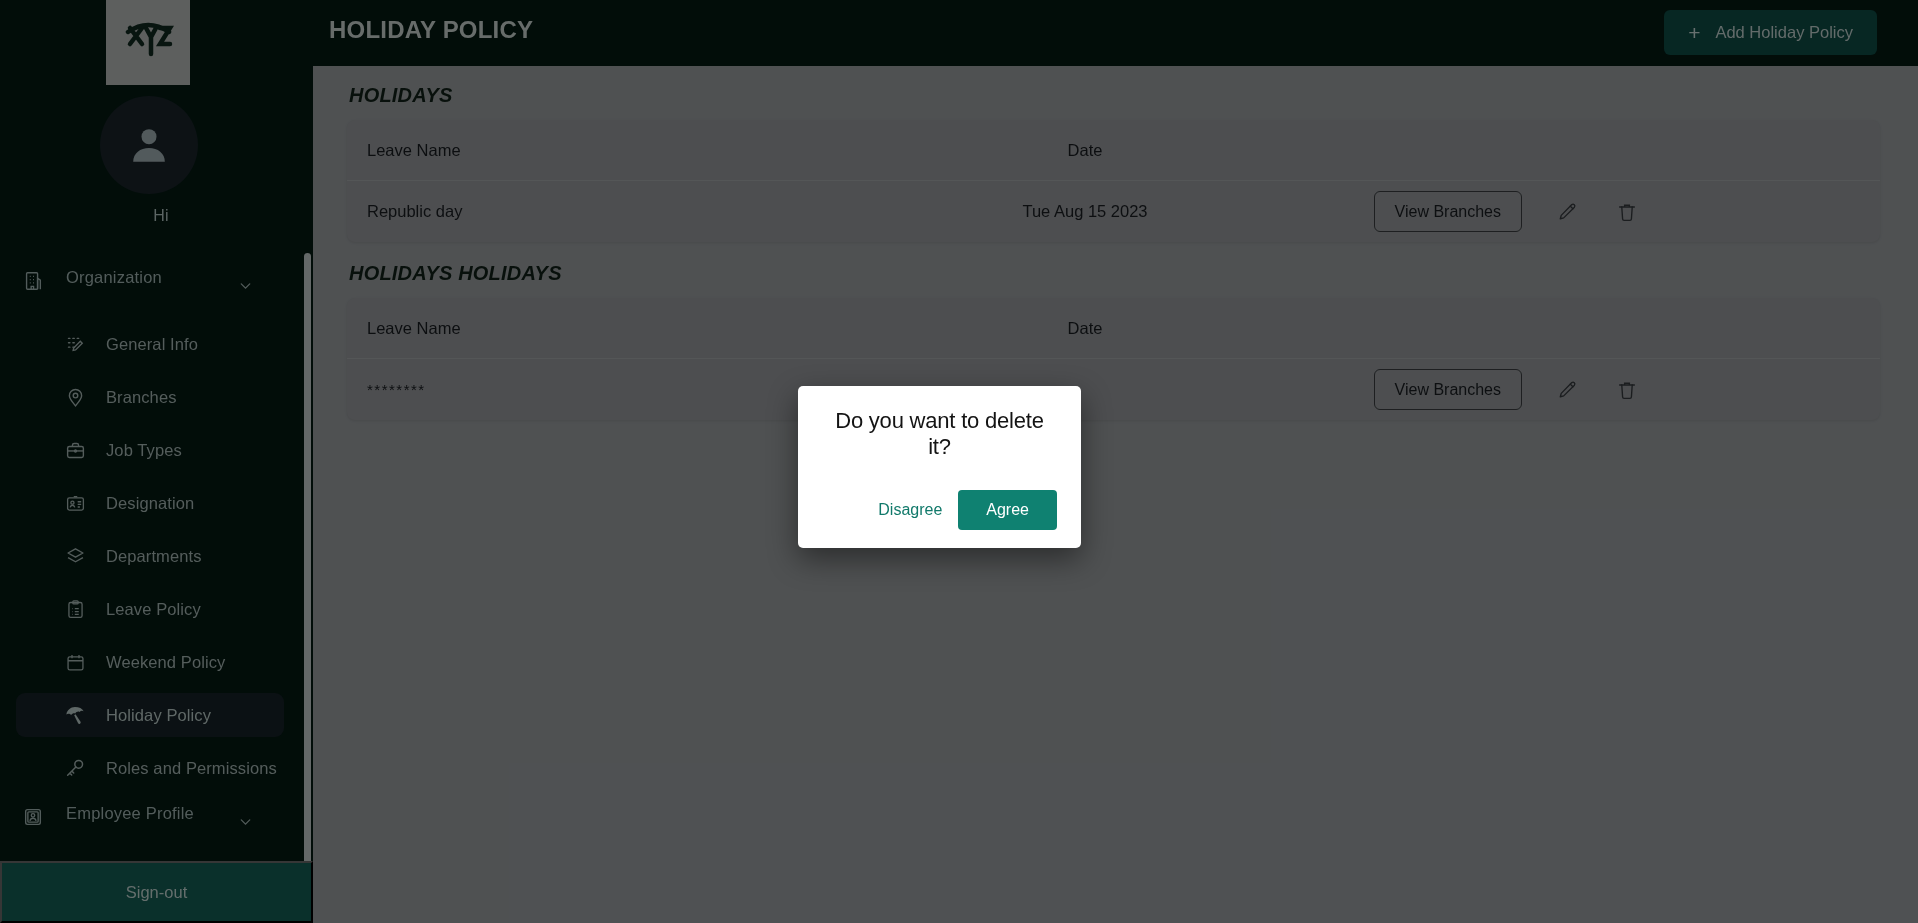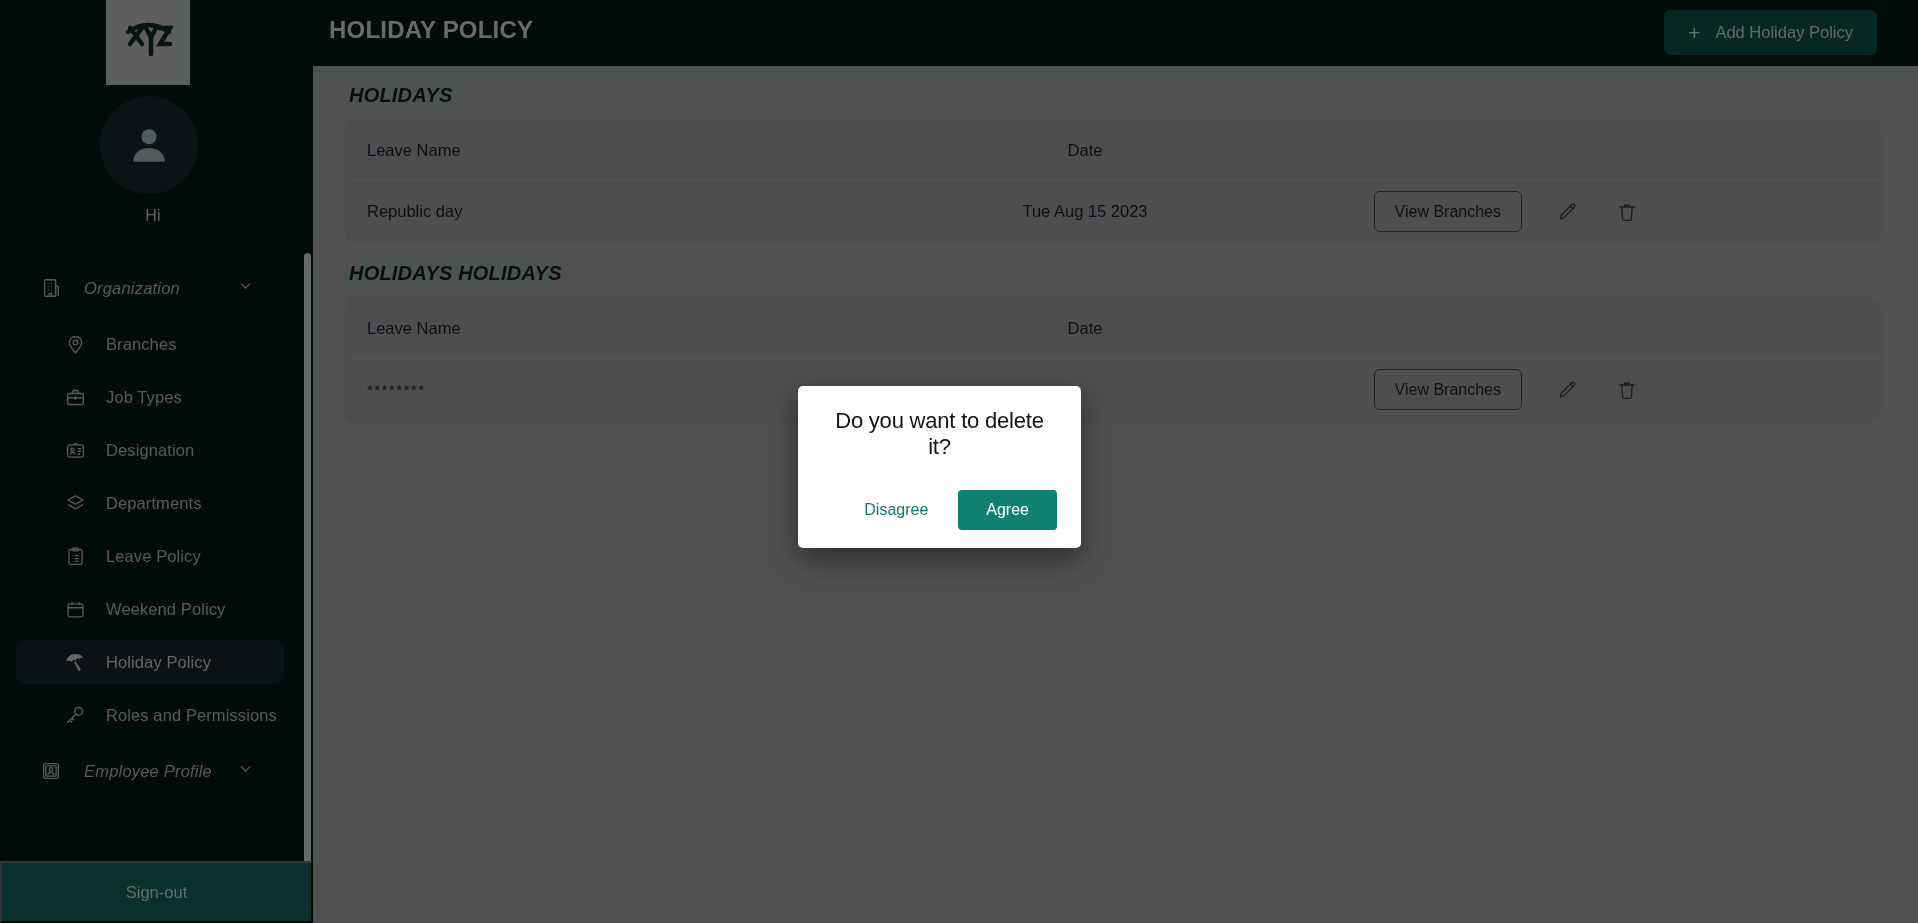--- a/index.html
+++ b/index.html
@@ -20,28 +20,28 @@
     background:#8f9291; display:flex; align-items:center; justify-content:center;
   }
   .logo-box svg{ display:block; }
   .avatar{
     position:absolute; left:100px; top:96px; width:98px; height:98px;
     border-radius:50%; background:#141d21;
     display:flex; align-items:center; justify-content:center;
   }
   .avatar svg{ display:block; }
   .hi{
-    position:absolute; left:4px; top:207px; width:298px; text-align:center;
+    position:absolute; left:12px; top:207px; width:298px; text-align:center;
     color:#8d9b99; font-size:16px; letter-spacing:.3px;
   }
 
   .nav{ position:absolute; left:0; top:268px; width:300px; }
   .nav-group{
-    display:flex; align-items:center; height:40px;
-    padding-left:38px; margin-bottom:14px; position:relative;font-style:italic;
+    display:flex; height:40px;
+    padding-left:20px; margin-bottom:14px; position:relative;
   }
   .nav-group .ico{ width:26px; height:26px; display:flex; align-items:center; justify-content:center; flex:0 0 26px;}
   .nav-group .lbl{ color:#7f8e8c; font-size:16.5px; margin-left:20px; letter-spacing:.2px;}
   .nav-group .chev{ position:absolute; right:46px; top:50%; transform:translateY(-50%); }
 
   .nav-item{
     display:flex; align-items:center; height:44px;
     margin:0 16px 9px 16px; padding-left:47px; border-radius:9px;
   }
   .nav-item .ico{ width:24px; height:24px; display:flex; align-items:center; justify-content:center; flex:0 0 24px;}
@@ -115,21 +115,21 @@
   .modal{
     position:absolute; left:798px; top:386px; width:283px;
     background:#fff; border-radius:5px; z-index:21;
     box-shadow:0 11px 30px rgba(0,0,0,.45);
     padding:22px 24px 18px 24px;
   }
   .modal h2{
     font-size:22px; font-weight:normal; color:#141414;
     text-align:center; letter-spacing:-.2px; margin-bottom:30px;
   }
-  .modal-actions{ display:flex; align-items:center; justify-content:flex-end; gap:14px; }
+  .modal-actions{ display:flex; align-items:center; justify-content:flex-end; }
   .btn-disagree{
     background:none; border:none; color:#11796a; font-size:16px;
     padding:10px 16px; cursor:pointer; font-family:inherit;
   }
   .btn-agree{
     background:#0f8171; border:none; color:#fff; font-size:16px;
     padding:11px 28px; border-radius:4px; cursor:pointer; font-family:inherit;
   }
 </style>
 </head>
@@ -171,20 +171,29 @@
           </svg>
         </span>
         <span class="lbl">Organization</span>
         <span class="chev">
           <svg width="17" height="17" viewBox="0 0 24 24" fill="none" stroke="#7f8e8c" stroke-width="1.8" stroke-linecap="round">
               <path d="M6 9l6 6 6-6"></path>
             </svg>
         </span>
       </div>
 
+      <div class="nav-item">
+        <span class="ico">
+          <svg width="21" height="21" viewBox="0 0 24 24" fill="none" stroke="#828f8d" stroke-width="1.6" stroke-linecap="round">
+            <path d="M4 5h1.6M9 5h1.6M14 5h1.6M4 10h1.6M9 10h1.6M4 15h1.6M9 15h1.6"></path>
+            <path d="M20.5 8.4l-7.6 7.6-.6 2.8 2.8-.6 7.6-7.6z" transform="translate(-3,0)"></path>
+          </svg>
+        </span>
+        <span class="lbl">General Info</span>
+      </div>
 
       <div class="nav-item">
         <span class="ico">
           <svg width="21" height="21" viewBox="0 0 24 24" fill="none" stroke="#828f8d" stroke-width="1.6">
             <path d="M12 21.5c4.2-5.1 7-8.3 7-11.6A7 7 0 105 9.9c0 3.3 2.8 6.5 7 11.6z"></path>
             <circle cx="12" cy="9.8" r="2.6"></circle>
           </svg>
         </span>
         <span class="lbl">Branches</span>
       </div>

